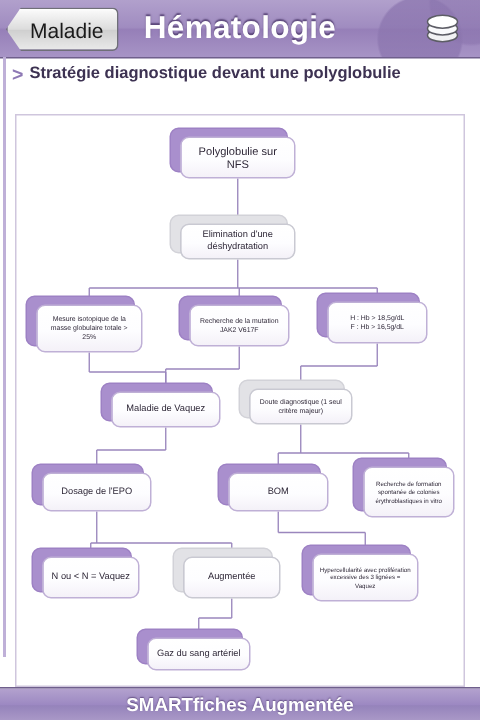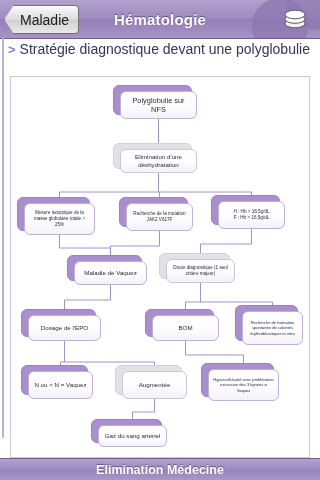--- a/index.html
+++ b/index.html
@@ -29,36 +29,36 @@
     display:flex;align-items:center;
     background:linear-gradient(to bottom,#fbfbfb,#dcdcdc 50%,#cfcfcf 52%,#e9e9e9);
     border:1px solid #6f6f78;border-radius:4px;
     box-shadow:0 1px 0 rgba(255,255,255,.55) inset;
     font-size:14px;color:#1a1a1a;font-weight:400;
     clip-path:polygon(10px 0,100% 0,100% 100%,10px 100%,0 50%);
   }
   .topbar-title{
     position:absolute;left:0;top:0;width:320px;height:38px;
     display:flex;align-items:center;justify-content:center;
-    font-size:15px;font-weight:bold;color:#ffffff;
+    font-size:21px;font-weight:bold;color:#ffffff;
     text-shadow:0 -1px 1px rgba(80,60,110,.85);
     letter-spacing:.2px;
     pointer-events:none;
   }
   .db-icon{position:absolute;right:12px;top:8px;width:26px;height:22px;}
 
   
   .page-head{
     position:absolute;left:0;top:38px;width:320px;height:34px;
     display:flex;align-items:flex-start;padding:4px 10px 0 6px;
     box-sizing:border-box;
   }
   .chev{color:#8e79b5;font-size:13px;font-weight:bold;line-height:14px;padding:1px 4px 0 2px;}
   .page-title{
-    font-size:14px;font-weight:normal;color:#3d3252;line-height:14px;text-align:right;
+    font-size:11px;font-weight:bold;color:#3d3252;line-height:14px;
   }
   .left-rule{position:absolute;left:2px;top:38px;width:2px;height:400px;background:#bfb0d8;}
 
   
   .card{
     position:absolute;left:10px;top:76px;width:300px;height:382px;
     background:#fff;border:1px solid #cfc6dd;
     box-sizing:border-box;overflow:hidden;
   }
 
@@ -234,16 +234,16 @@
           <div class="face">
             <span>Gaz du sang artériel</span>
           </div>
         </div>
       </div>
   </div>
 
   <div style="position:absolute;left:0;top:458px;width:320px;height:22px;
               background:linear-gradient(to bottom,#b3a2ce,#9c88c2 50%,#9583bb 52%,#ab9ac8);
               border-top:1px solid #6f5f8c;display:flex;align-items:center;justify-content:center;">
-    <span style="font-size:12.5px;font-weight:bold;color:#fff;text-shadow:0 -1px 1px rgba(80,60,110,.8);">Elimination Médecine</span>
+    <span style="font-size:12.5px;font-weight:bold;color:#fff;text-shadow:0 -1px 1px rgba(80,60,110,.8);">SMARTfiches Augmentée</span>
   </div>
 
 </div>
 
 </body></html>

